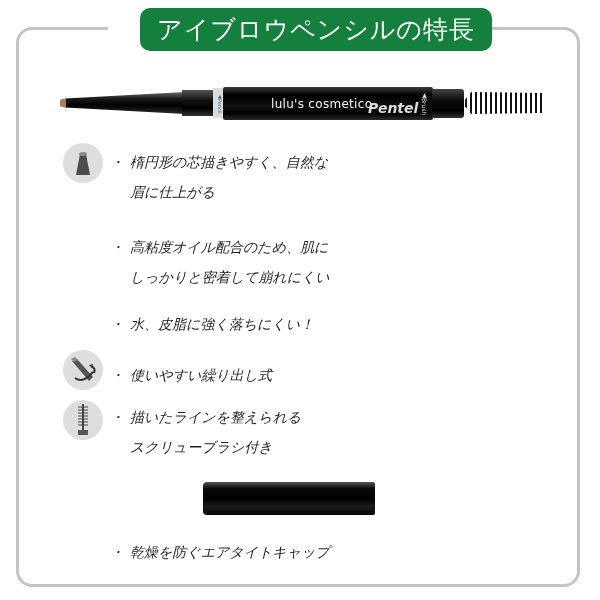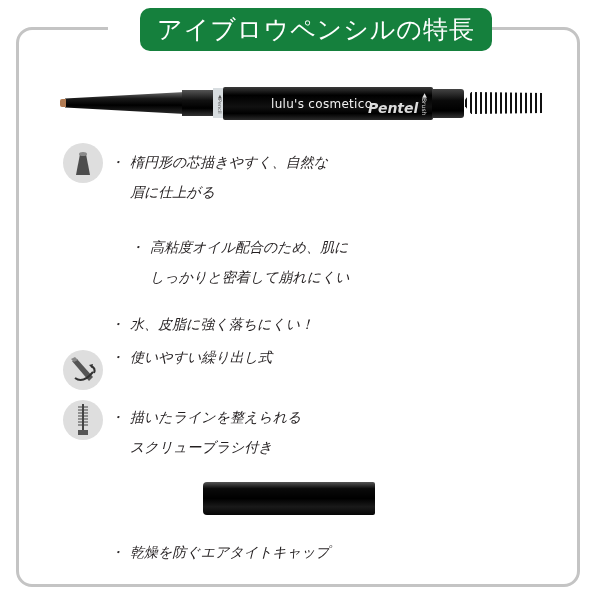--- a/index.html
+++ b/index.html
@@ -36,22 +36,22 @@
   
   .icon-circle { position:absolute; width:40px; height:40px; border-radius:50%; background:#dedede; }
   .ic1 { left:63px; top:143px; }
   .ic2 { left:63px; top:350px; }
   .ic3 { left:63px; top:400px; }
 
   
   .item { position:absolute; left:110px; font-size:14px; line-height:30px; white-space:nowrap;font-style:italic; }
   .item .dot { display:inline-block; width:20px; }
   .item .l2 { display:block; padding-left:20px; }
-  .i1 { top:147px; } .i2 { top:232px;margin-left:20px; } .i3 { top:309px; }
-  .i4 { top:342px; } .i5 { top:402px; } .i6 { top:537px; }
+  .i1 { top:147px; } .i2 { top:232px; } .i3 { top:309px; }
+  .i4 { top:360px; } .i5 { top:402px; } .i6 { top:537px; }
 
   .capimg { position:absolute; left:203px; top:482px; width:172px; height:33px;
             background:linear-gradient(#555 0%, #0a0a0a 20%, #000 50%, #1a1a1a 75%, #050505 100%);
             border-radius:4px 2px 2px 4px; }
 </style>
 </head>
 <body>
 
 <div class="frame"></div>
 <div class="title-bg"></div>

